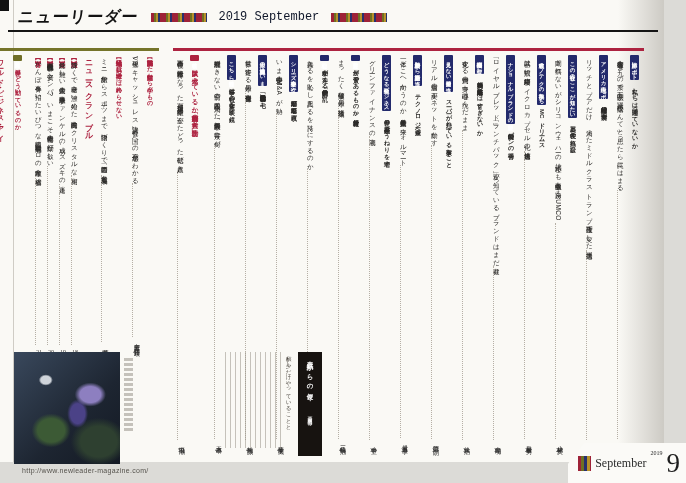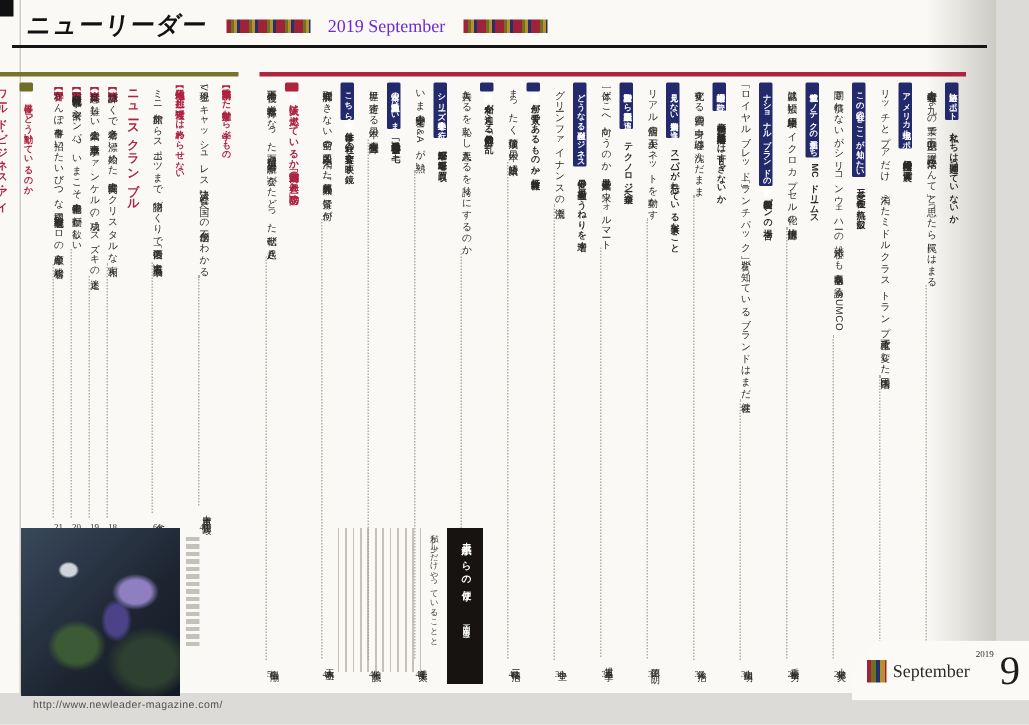--- a/index.html
+++ b/index.html
@@ -8,21 +8,21 @@
   .paper{position:absolute;left:0;top:0;width:664px;height:462px;background:#faf9f5;}
   .corner-mark{position:absolute;left:0;top:0;width:9px;height:11px;background:#111;}
   .left-crease{position:absolute;left:13px;top:0;width:1px;height:462px;background:#cfccc5;}
   .edge-shade{position:absolute;top:0;left:618px;width:46px;height:462px;
     background:linear-gradient(to right,rgba(120,115,105,0),rgba(120,115,105,.35));}
   
   .hdr{position:absolute;left:18px;top:5px;height:24px;display:flex;align-items:center;gap:12px;}
   .logo{font-size:16px;font-weight:900;color:#121212;transform:skewX(-8deg);letter-spacing:1px;}
   .stripes{width:56px;height:9px;background:repeating-linear-gradient(90deg,
     #9e2238 0 3px,#6f7023 3px 5px,#b8912a 5px 7px,#27306e 7px 9px,#9e2238 9px 12px);}
-  .issue{font-family:Liberation Serif, serif;font-size:12px;color:#6d28d9;}
+  .issue{font-family:Liberation Mono, monospace;font-size:12px;color:#0f172a;}
   .hdr-rule{position:absolute;left:8px;top:30px;width:650px;height:2px;background:#151515;}
   
   .toc{position:absolute;top:48px;right:42px;writing-mode:vertical-rl;text-orientation:mixed;color:#2b2a28;}
   .sec{display:inline-block;vertical-align:top;padding-top:4px;}
   .sec-feature{height:398px;border-top:3px solid #ad2340;}
   .sec-left{height:300px;border-top:3px solid #75742a;margin-block-start:14px;}
   .e{height:100%;margin-block-end:4px;}
   .kl{height:100%;}
   .ml{display:flex;height:100%;align-items:flex-end;}
   .bdg{display:inline-block;color:#fff;font-size:5.5px;font-weight:bold;padding:3px 1px;
@@ -54,21 +54,21 @@
   .cover-note{position:absolute;left:150px;top:352px;width:172px;height:104px;
     writing-mode:vertical-rl;text-orientation:mixed;}
   .cover-label{background:#171310;color:#fff;height:96px;padding:4px 3px;margin-block-end:5px;}
   .cover-label .lbl{font-size:6.5px;font-weight:bold;letter-spacing:2px;}
   .cover-label .crd{font-size:5px;margin-inline-start:8px;letter-spacing:1px;}
   .essay-first{font-size:5.5px;color:#4a453e;height:96px;margin-block-end:3px;}
   .essay-deco{display:inline-block;width:58px;height:96px;
     background:repeating-linear-gradient(90deg,#9a948a 0 1px,transparent 1px 5px);opacity:.55;}
   .url{position:absolute;left:22px;top:467px;font-size:7px;color:#55524c;letter-spacing:.3px;}
   
-  .date-corner{position:absolute;right:0;bottom:16px;width:118px;height:40px;background:#fbfaf7;
+  .date-corner{position:absolute;right:0;bottom:0;width:118px;height:40px;background:#fbfaf7;
     clip-path:polygon(0 52%,14% 0,100% 0,100% 100%,0 100%);display:flex;align-items:center;
     justify-content:flex-end;gap:4px;padding-right:6px;box-sizing:border-box;}
   .dc-stripes{width:13px;height:15px;background:repeating-linear-gradient(90deg,
     #9e2238 0 3px,#6f7023 3px 6px,#27306e 6px 9px,#b8912a 9px 12px);}
   .dc-month{font-family:"Liberation Serif",serif;font-size:12px;color:#2a2a2a;}
   .dc-year{font-family:"Liberation Serif",serif;font-size:6px;color:#2a2a2a;align-self:flex-start;margin-top:7px;}
   .dc-num{font-family:"Liberation Serif",serif;font-size:27px;color:#1d1d1d;line-height:1;}
 </style>
 </head>
 <body>

